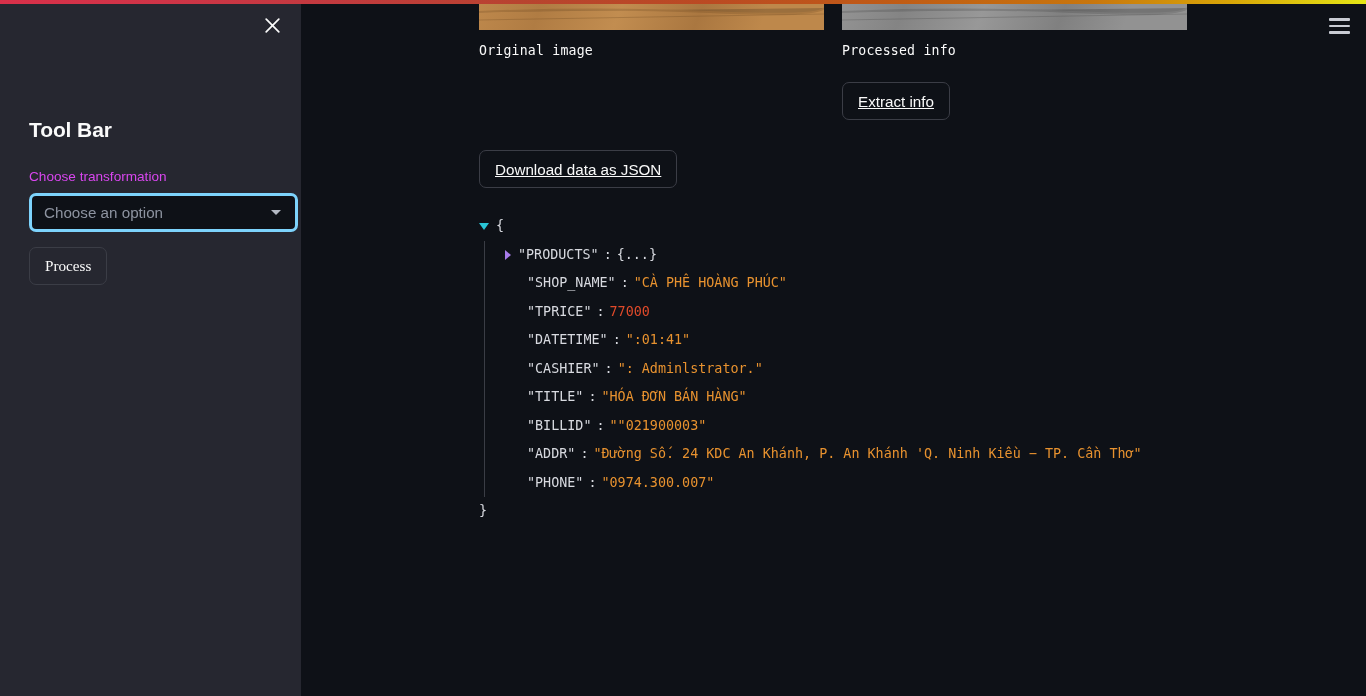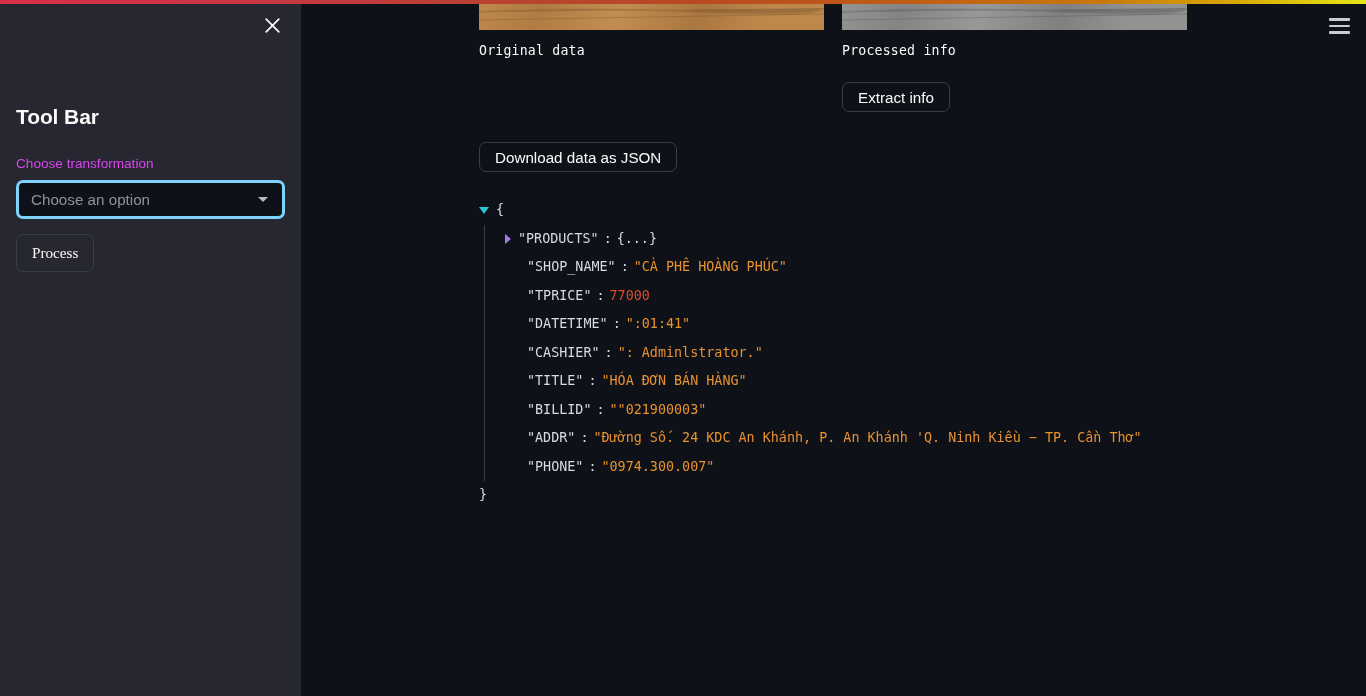--- a/index.html
+++ b/index.html
@@ -39,21 +39,21 @@
     z-index: 40;
   }
 
   
   .sidebar {
     width: 301px;
     height: 696px;
     background: #262730;
     position: relative;
     flex: 0 0 301px;
-    padding: 0;
+    padding: 13px;
   }
 
   .sidebar-close {
     position: absolute;
     top: 11px;
     right: 15px;
     width: 28px;
     height: 28px;
     display: flex;
     align-items: center;
@@ -188,30 +188,31 @@
     color: #fafafa;
     margin-top: 12px;
     line-height: 1.4;
     letter-spacing: 0.2px;
   }
 
   .btn-outline {
     display: inline-flex;
     align-items: center;
     justify-content: center;
-    height: 30px;
+    height: 38px;
     padding: 0 15px;
     background: transparent;
     border: 1px solid #3b3d46;
     border-radius: 7px;
     color: #fafafa;
     font-size: 15.2px;
     font-family: "Liberation Sans", sans-serif;
     cursor: pointer;
     white-space: nowrap;
+    text-decoration: underline;
   }
 
   .extract-wrap { margin-top: 22px; }
   .download-wrap { margin-top: 30px; }
 
   
   .json-viewer {
     margin-top: 24px;
     font-family: "DejaVu Sans Mono", "Liberation Mono", monospace;
     font-size: 13.4px;
@@ -348,21 +349,21 @@
                   <text x="34" y="60" font-family="DejaVu Sans, sans-serif" font-size="17" font-weight="bold" fill="#111">Tổng:</text>
                   <text x="235" y="60" font-family="DejaVu Sans, sans-serif" font-size="19" font-weight="bold" fill="#111">54,000</text>
                   <text x="96" y="82" font-family="DejaVu Serif, serif" font-style="italic" font-size="9.5" fill="#2b2b2b">Cảm ơn Quý khách. Hẹn gặp lại.!</text>
                 </g>
               </g>
               <ellipse cx="168" cy="142" rx="3.6" ry="4.6" fill="#cfc9bd"></ellipse>
               <ellipse cx="168" cy="141" rx="1.8" ry="2.6" fill="#9b9287"></ellipse>
               <polygon points="6,0 345,0 345,131 12,153" fill="none" stroke="#d6d2c8" stroke-width="1"></polygon>
             </svg>
           </div>
-          <div class="caption">Original data</div>
+          <div class="caption">Original image</div>
         </div>
 
         <div class="img-col">
           <div class="receipt">
             <svg class="receipt-scene" viewBox="0 0 345 230" preserveAspectRatio="none" aria-hidden="true">
               <defs>
                 <linearGradient id="woodG" x1="0" y1="0" x2="1" y2="0.25">
                   <stop offset="0" stop-color="#7b7b7b"></stop>
                   <stop offset="0.18" stop-color="#969696"></stop>
                   <stop offset="0.38" stop-color="#848484"></stop>

